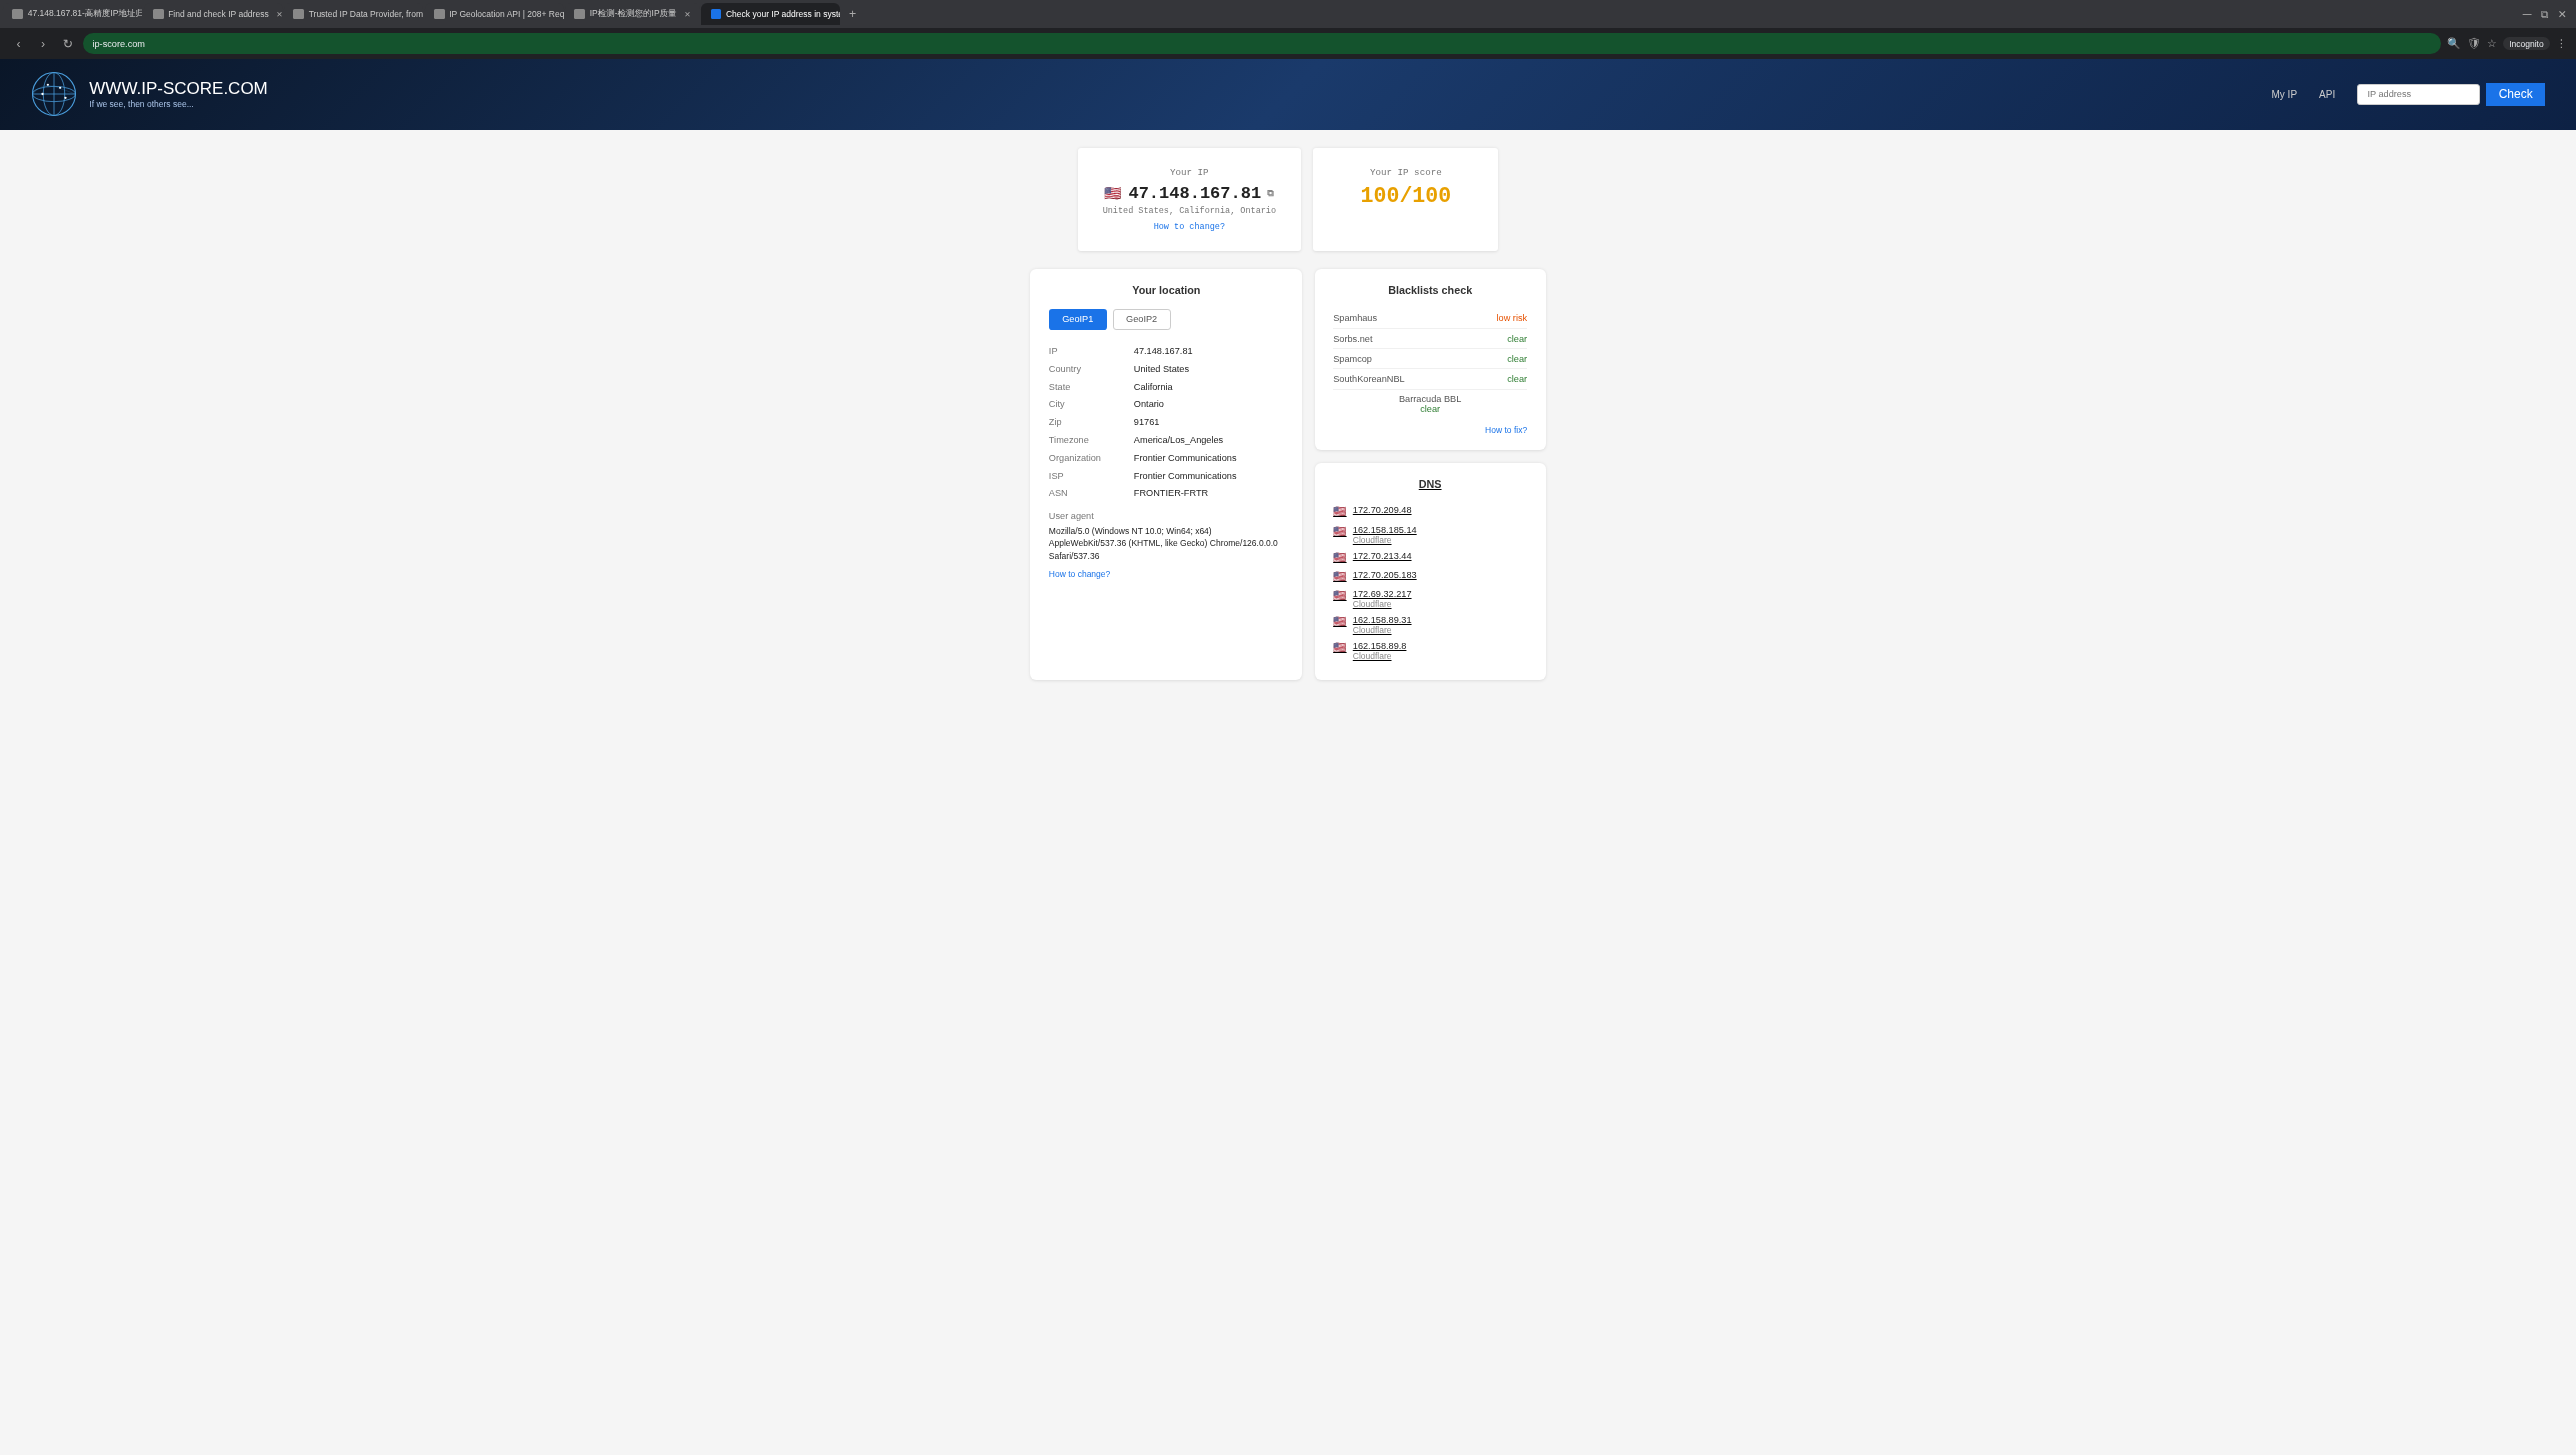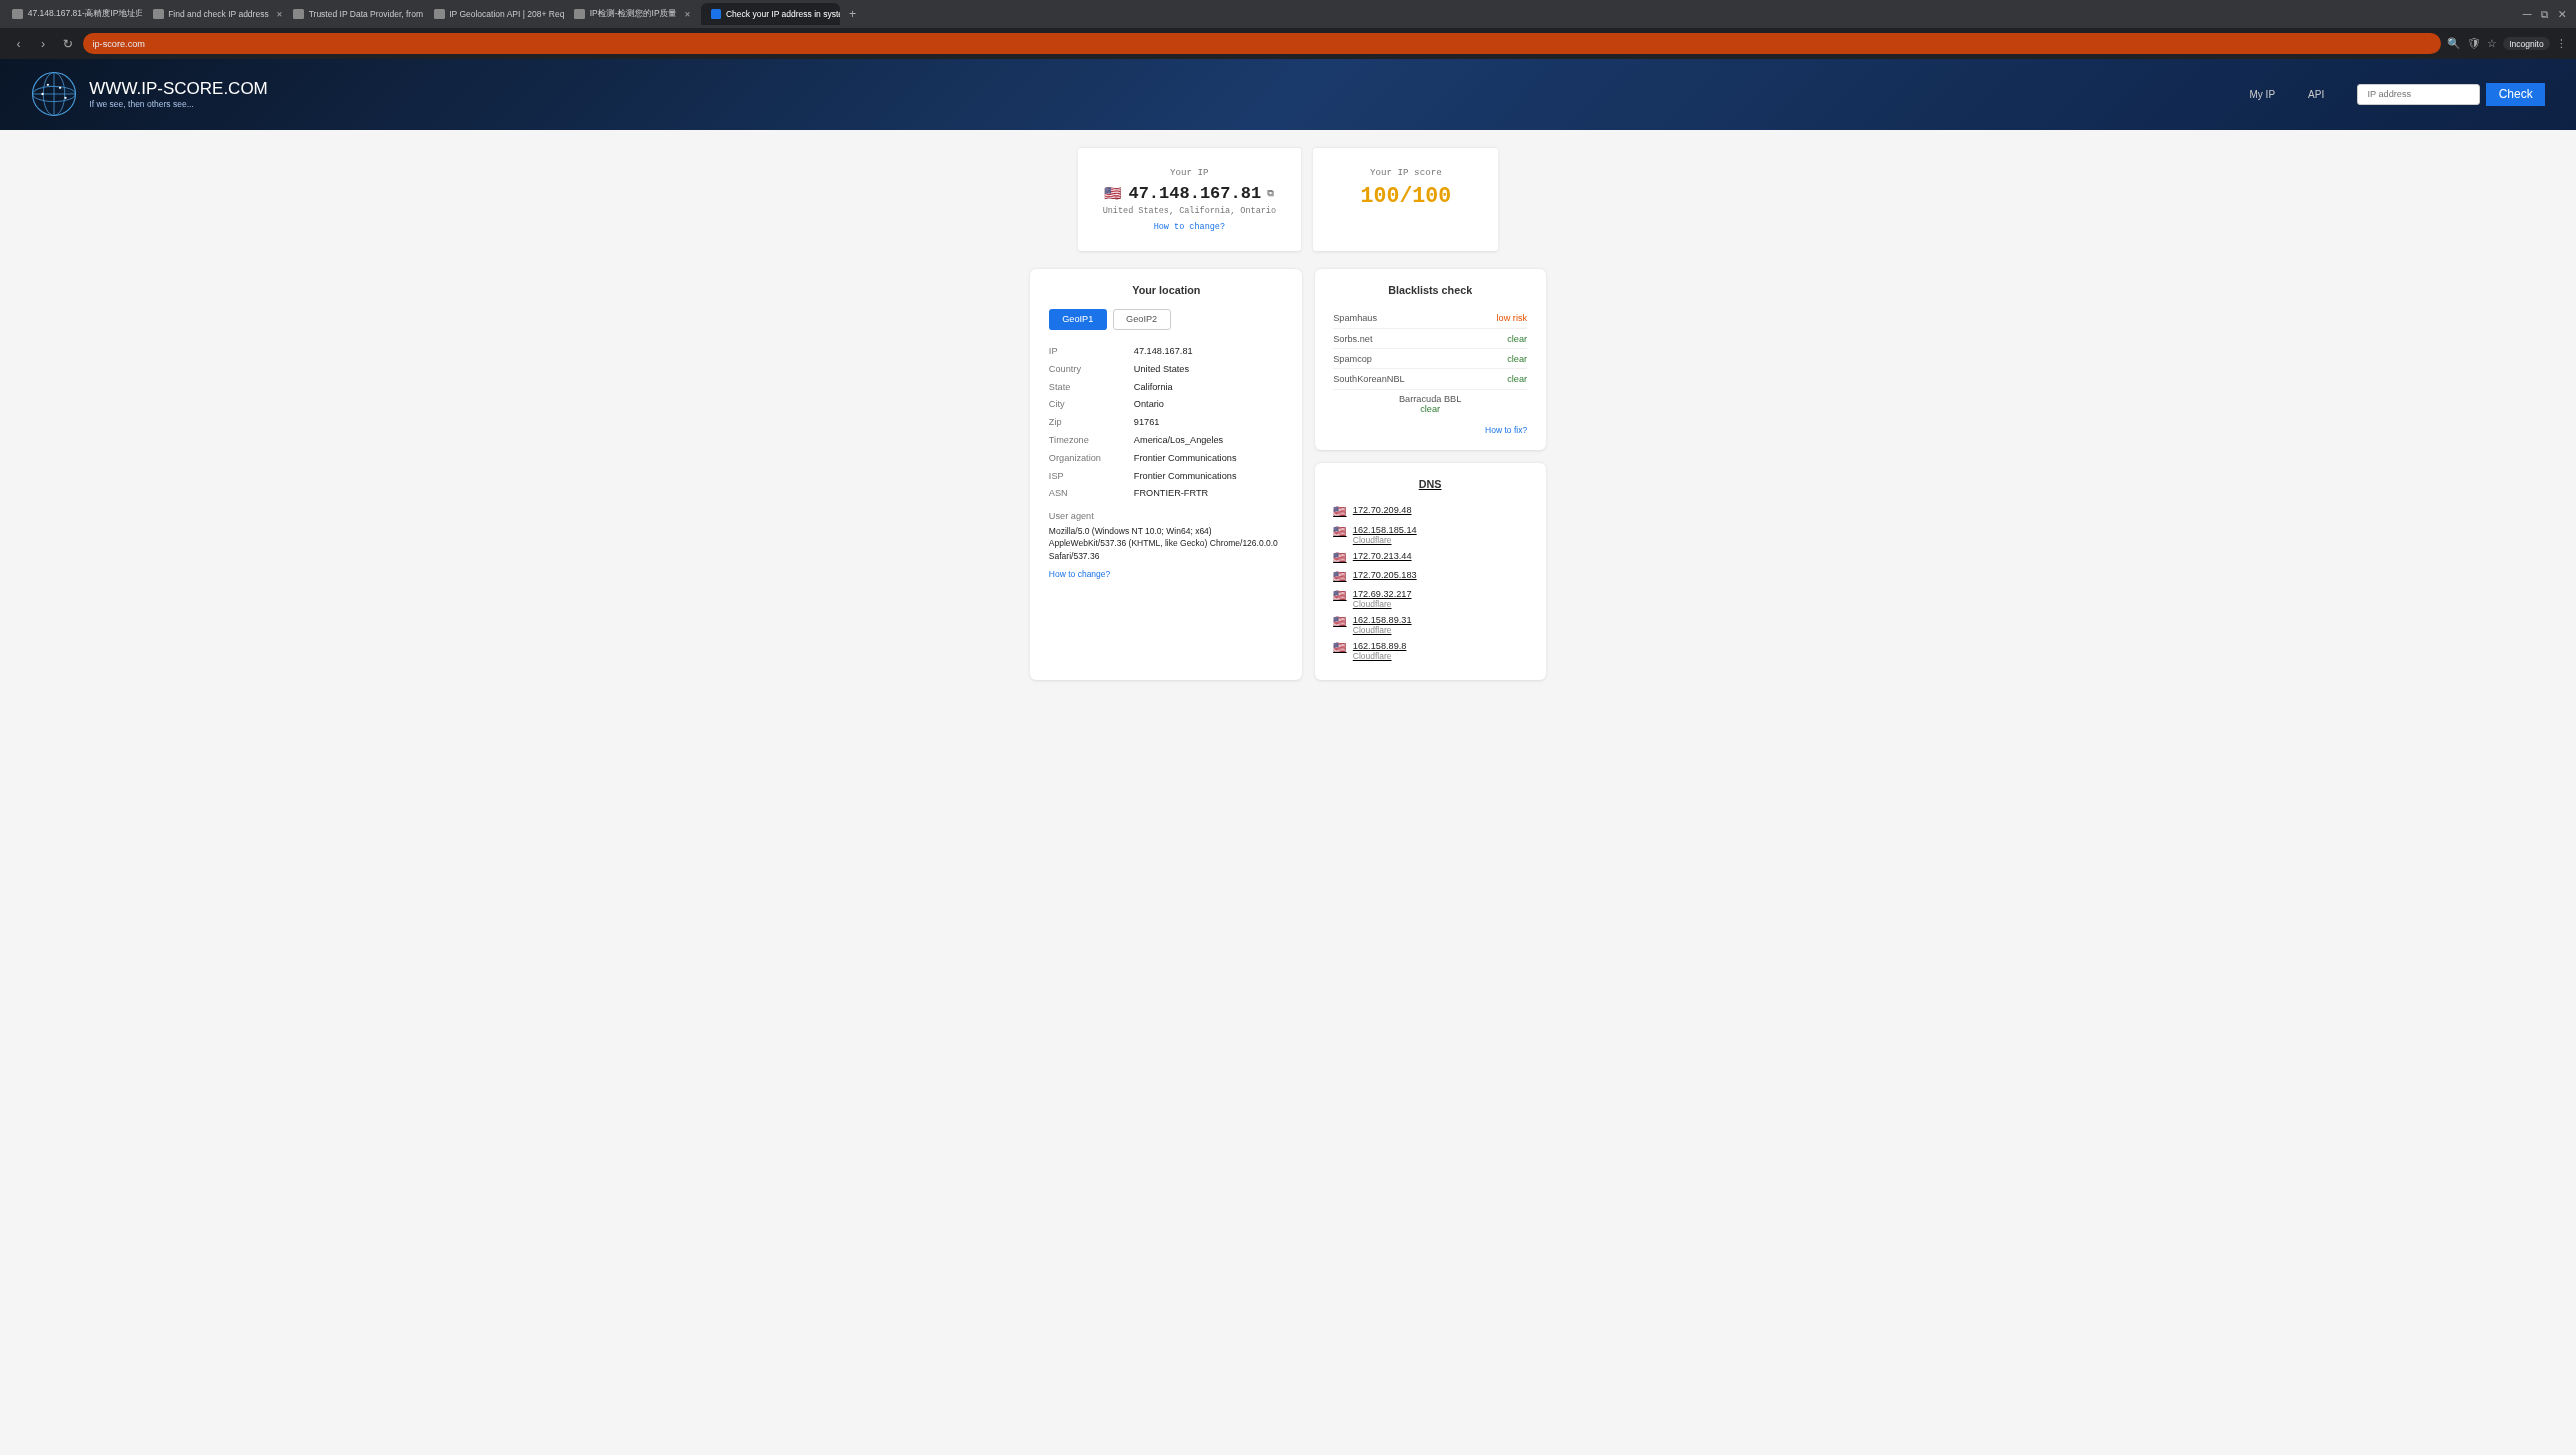--- a/index.html
+++ b/index.html
@@ -70,21 +70,21 @@
     }
     .nav-btn {
       color: #aaa;
       font-size: 12.3px;
       cursor: pointer;
       width: 18.5px;
       text-align: center;
     }
     .url-box {
       flex: 1;
-      background: #c2410c;
+      background: #14532d;
       border-radius: 15.4px;
       height: 21.6px;
       display: flex;
       align-items: center;
       padding: 0 9.2px;
       color: #e8eaed;
       font-size: 9.2px;
     }
     .address-right {
       display: flex;
@@ -134,21 +134,21 @@
       font-size: 17px;
       font-weight: normal;
     }
     .site-subtitle {
       color: #aac4e8;
       font-size: 8.5px;
     }
     .header-nav {
       display: flex;
       align-items: center;
-      gap: 33px;
+      gap: 22px;
     }
     .header-nav a {
       color: #ccc;
       text-decoration: none;
       font-size: 10px;
     }
     .search-area {
       display: flex;
       gap: 6.2px;
       align-items: center;

